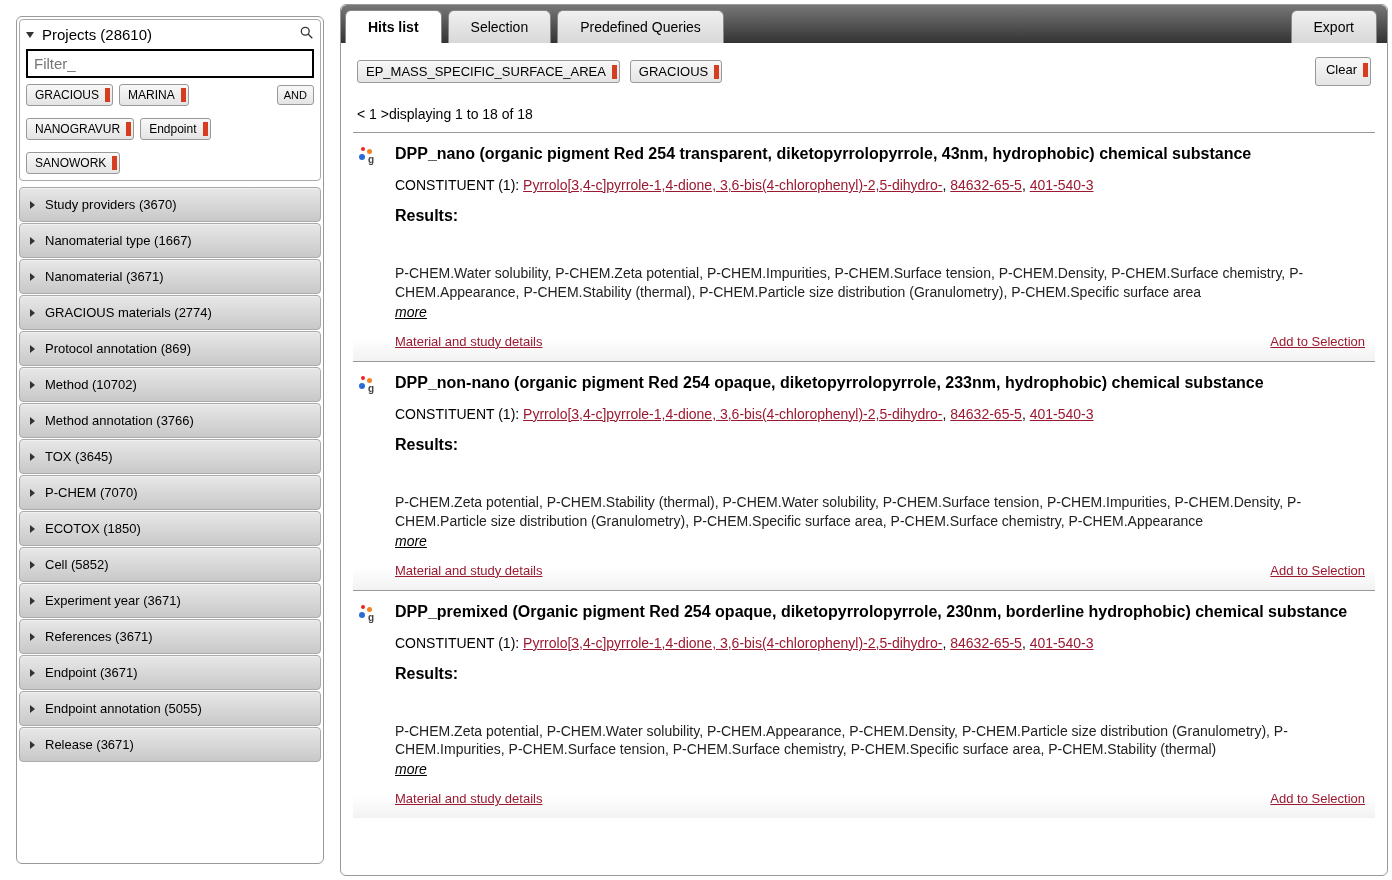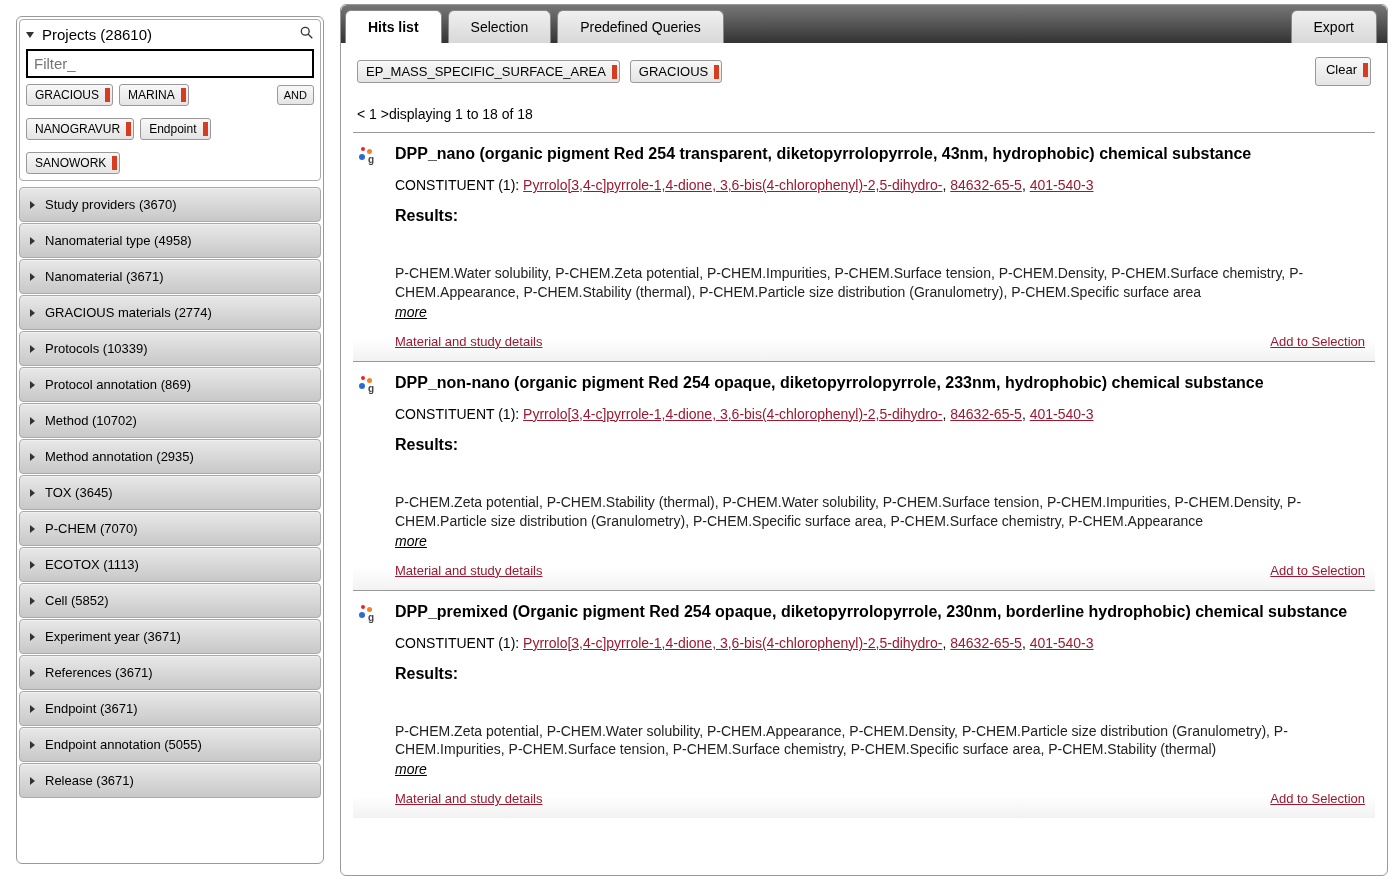--- a/index.html
+++ b/index.html
@@ -103,57 +103,53 @@
           </span>
         </div>
     </div>
     <div id="facets">
         <div class="facet">
           <span class="tri"></span>
           <span>Study providers (3670)</span>
         </div>
         <div class="facet">
           <span class="tri"></span>
-          <span>Nanomaterial type (4958)</span>
+          <span>Nanomaterial type (1667)</span>
         </div>
         <div class="facet">
           <span class="tri"></span>
           <span>Nanomaterial (3671)</span>
         </div>
         <div class="facet">
           <span class="tri"></span>
           <span>GRACIOUS materials (2774)</span>
         </div>
         <div class="facet">
           <span class="tri"></span>
-          <span>Protocols (10339)</span>
-        </div>
-        <div class="facet">
-          <span class="tri"></span>
           <span>Protocol annotation (869)</span>
         </div>
         <div class="facet">
           <span class="tri"></span>
           <span>Method (10702)</span>
         </div>
         <div class="facet">
           <span class="tri"></span>
-          <span>Method annotation (2935)</span>
+          <span>Method annotation (3766)</span>
         </div>
         <div class="facet">
           <span class="tri"></span>
           <span>TOX (3645)</span>
         </div>
         <div class="facet">
           <span class="tri"></span>
           <span>P-CHEM (7070)</span>
         </div>
         <div class="facet">
           <span class="tri"></span>
-          <span>ECOTOX (1113)</span>
+          <span>ECOTOX (1850)</span>
         </div>
         <div class="facet">
           <span class="tri"></span>
           <span>Cell (5852)</span>
         </div>
         <div class="facet">
           <span class="tri"></span>
           <span>Experiment year (3671)</span>
         </div>
         <div class="facet">

